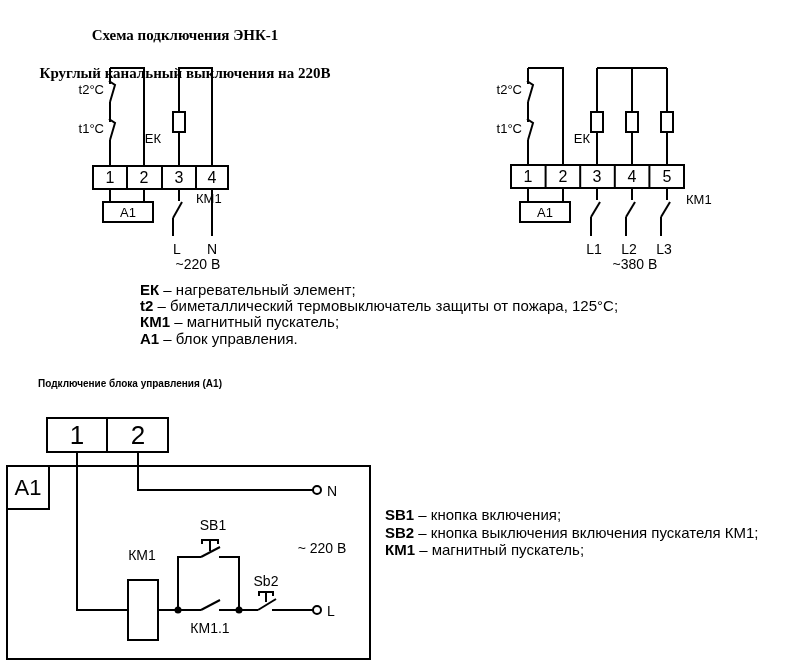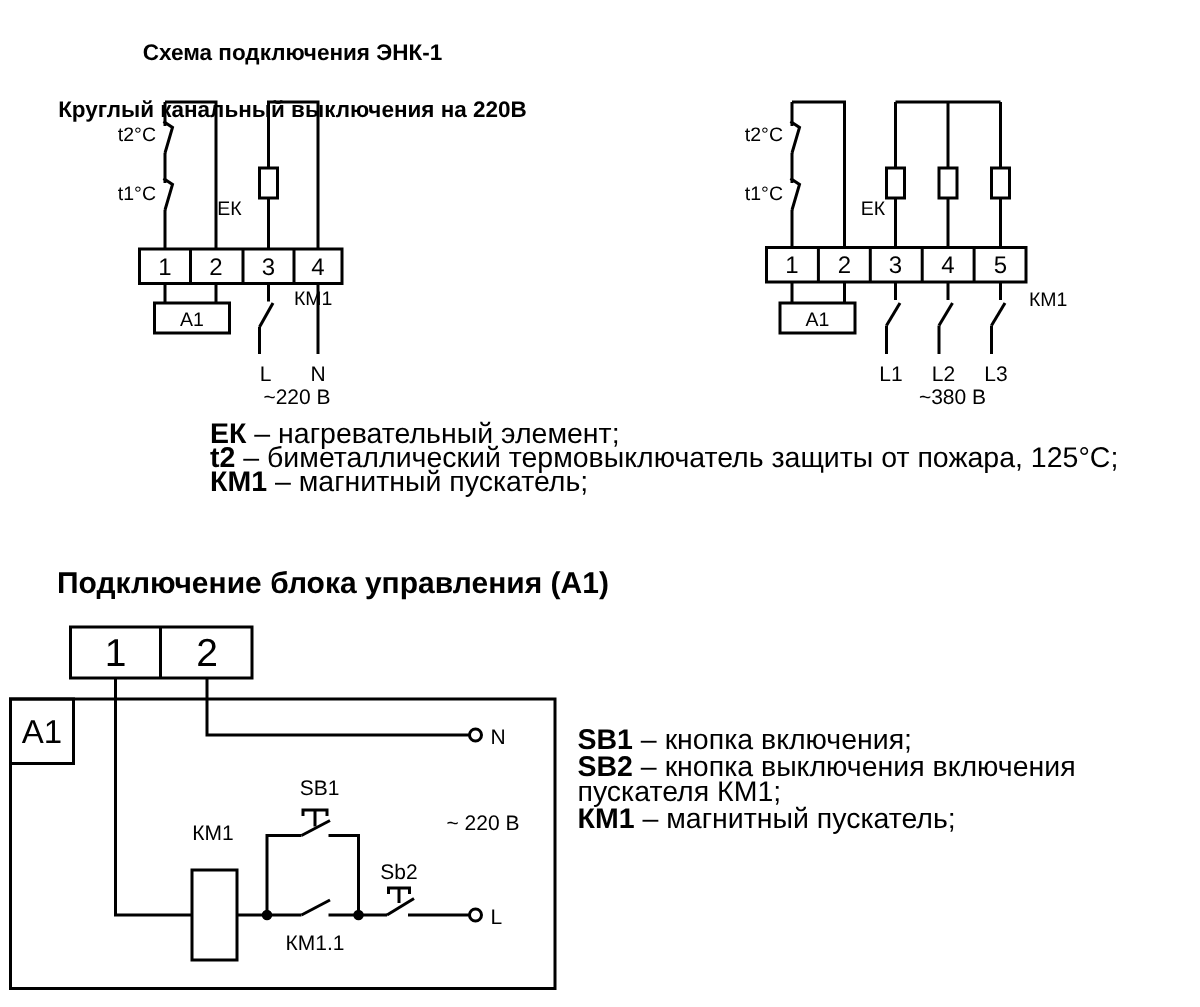--- a/index.html
+++ b/index.html
@@ -17,25 +17,25 @@
   .t-num-big{font-size:26px;}
   .t-box{font-size:13px;}
   .t-box-big{font-size:22px;}
   .t-volt{font-size:14px;}
   .t-ref2{font-size:14px;}
   .title{
     position:absolute;top:7px;text-align:center;font-weight:bold;
     font-size:15px;line-height:19px;white-space:pre-line;
   }
   .section-title{
-    position:absolute;left:38px;top:378px;font-weight:bold;font-size:20px;
+    position:absolute;left:38px;top:378px;font-weight:bold;font-size:10px;
   }
-  .legend{position:absolute;font-size:19px;}
+  .legend{position:absolute;font-size:15px;}
   .legend-1{left:140px;top:282px;line-height:16.2px;}
-  .legend-2{left:385px;top:485px;line-height:17.5px;}
+  .legend-2{left:385px;top:506px;line-height:17.5px;}
   .legend b{font-weight:bold;}
 </style>
 </head>
 <body>
 
 <div class="stage">
 
   <svg width="800" height="671" viewBox="0 0 800 671">
 
     <g>
@@ -192,29 +192,30 @@
       <text class="t-volt" x="327" y="496">N</text>
       <text class="t-volt" x="327" y="616">L</text>
       <text class="t-ref2" x="142" y="560" text-anchor="middle">КМ1</text>
       <text class="t-ref2" x="213" y="530" text-anchor="middle">SB1</text>
       <text class="t-ref2" x="266" y="586" text-anchor="middle">Sb2</text>
       <text class="t-ref2" x="210" y="633" text-anchor="middle">КМ1.1</text>
       <text class="t-volt" x="322" y="553" text-anchor="middle">~ 220 В</text>
     </g>
   </svg>
 
-  <div class="title" style="left:15px;width:360px;">
+  <div class="title" style="left:5px;width:360px;font-family:Liberation Serif, serif;">
     <div>Схема подключения ЭНК-1</div>
     <div>Круглый канальный выключения на 220В</div>
   </div>
 
   <div class="legend legend-1">
     <div><b>ЕК</b><span> – нагревательный элемент;</span></div>
     <div><b>t2</b><span> – биметаллический термовыключатель защиты от пожара, 125°С;</span></div>
     <div><b>КМ1</b><span> – магнитный пускатель;</span></div>
+    <div><b>А1</b><span> – блок управления.</span></div>
   </div>
 
   <div class="section-title">Подключение блока управления (А1)</div>
 
   <div class="legend legend-2">
     <div><b>SB1</b><span> – кнопка включения;</span></div>
     <div><b>SB2</b><span> – кнопка выключения включения пускателя КМ1;</span></div>
     <div><b>КМ1</b><span> – магнитный пускатель;</span></div>
   </div>
 

